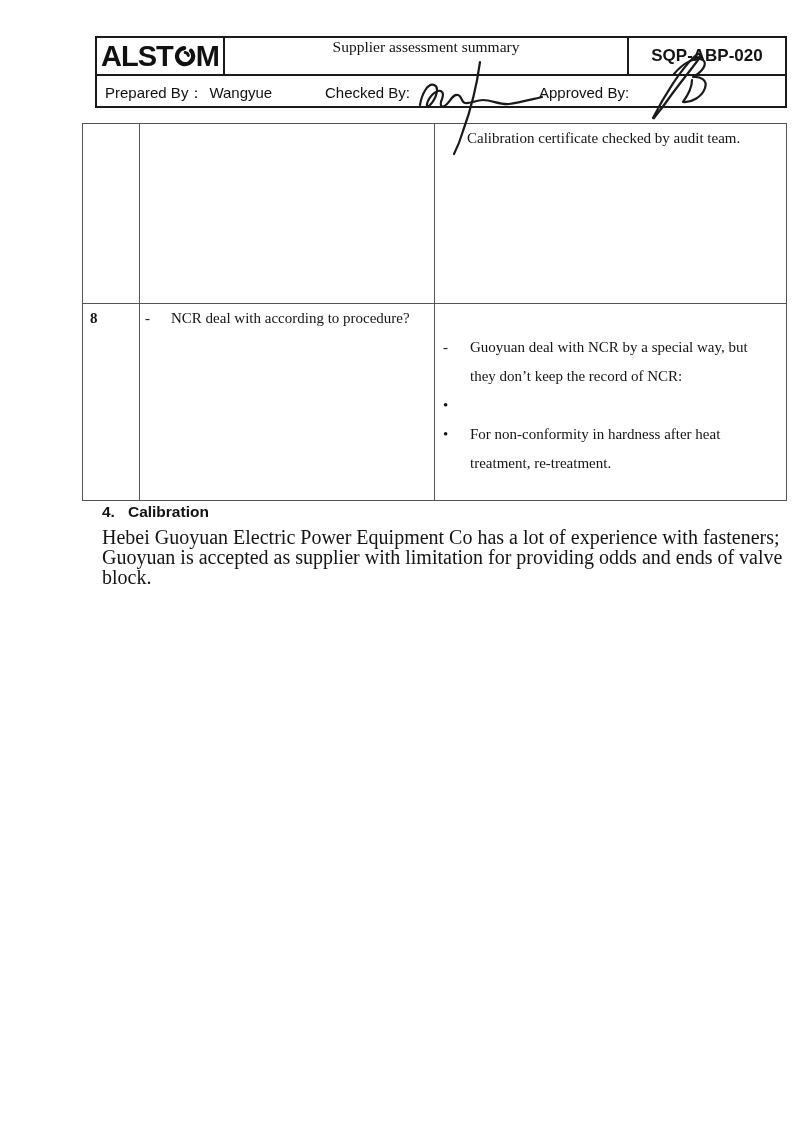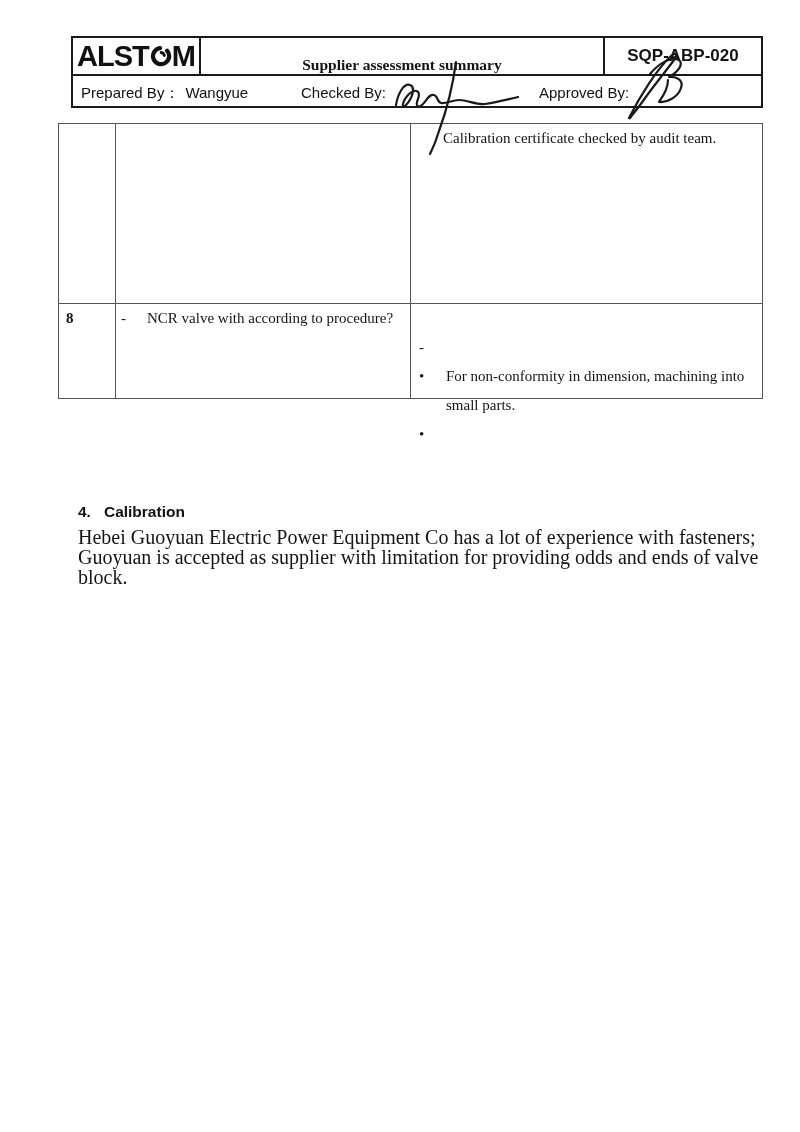--- a/index.html
+++ b/index.html
@@ -1,44 +1,44 @@
 <!DOCTYPE html>
 <html><head>
 <meta charset="utf-8">
 <style>
   * { margin:0; padding:0; box-sizing:border-box; }
   html,body { width:800px; height:1132px; }
   body { background:#ffffff; position:relative; overflow:hidden;
          font-family:"Liberation Serif", serif; color:#141414; }
-  .page { position:absolute; inset:0; background:#fff; }
+  .page { position:absolute; inset:0; background:#fff;margin-left:24px; }
 
   
   .hdr { position:absolute; left:71px; top:36px; width:692px; height:72px;
          border:2px solid #1a1a1a; display:flex; flex-direction:column; background:#fff; }
   .hdr-row1 { height:38px; border-bottom:2px solid #1a1a1a; display:flex; }
   .logo-cell { width:128px; border-right:2px solid #1a1a1a; display:flex;
                align-items:center; justify-content:center; }
   .logo-wrap { display:flex; align-items:center; font-family:"Liberation Sans", sans-serif;
                font-weight:800; font-size:29px; letter-spacing:-1px; color:#111; line-height:1; }
   .logo-o { width:22px; height:22px; margin:0 0 0 1px; }
-  .title-cell { flex:1; display:flex; align-items:flex-end; justify-content:center;
-                font-family:"Liberation Serif", serif; font-weight:bold; font-size:15.5px; }
+  .title-cell { flex:1; display:flex; align-items:flex-start; justify-content:center;
+                font-family:"Liberation Serif", serif; font-weight:normal; font-size:15.5px; }
   .code-cell { width:158px; border-left:2px solid #1a1a1a; display:flex; align-items:center;
                justify-content:center; font-family:"Liberation Sans", sans-serif;
                font-weight:bold; font-size:17px; }
   .hdr-row2 { flex:1; position:relative; font-family:"Liberation Sans", sans-serif;
               font-size:15px; color:#111; }
   .sig-slot { position:absolute; top:8px; line-height:17px; white-space:nowrap; }
   .slot-prepared { left:8px; }
   .slot-checked  { left:228px; }
-  .slot-approved { left:466px;text-align:right; }
+  .slot-approved { left:442px;text-align:right; }
   .sig-val { margin-left:6px; }
 
   
-  .maintable { position:absolute; left:58px; top:123px; width:705px; height:276px;
+  .maintable { position:absolute; left:58px; top:123px; width:705px; height:378px;
                border:1px solid #555; }
   .vline { position:absolute; top:0; bottom:0; width:1px; background:#555; }
   .v1 { left:56px; } .v2 { left:351px; }
   .hline { position:absolute; left:0; right:0; height:1px; background:#555; top:179px; }
 
   .cell-text { position:absolute; font-size:15px; line-height:29px; }
   .carry-comment { left:384px; top:0; width:332px; }
   .row8-num { left:7px; top:180px; width:44px; font-weight:bold; }
   .row8-q { left:62px; top:180px; width:288px; }
   .row8-q .q-title { font-weight:bold; }
@@ -108,34 +108,35 @@
       <span>Calibration certificate checked by audit team.</span>
     </div>
 
     <div class="cell-text row8-num">
       <span>8</span>
     </div>
 
     <div class="cell-text row8-q">
       <div class="q-line">
         <span class="mk">-</span>
-        <span class="qt">NCR valve with according to procedure?</span>
+        <span class="qt">NCR deal with according to procedure?</span>
       </div>
     </div>
 
     <div class="cell-text row8-a">
       <div class="a-item">
         <span class="mk">-</span>
+        <span class="it">Guoyuan deal with NCR by a special way, but they don’t keep the record of NCR:</span>
       </div>
       <div class="a-item">
         <span class="mk">•</span>
-        <span class="it">For non-conformity in dimension, machining into small parts.</span>
       </div>
       <div class="a-item">
         <span class="mk">•</span>
+        <span class="it">For non-conformity in hardness after heat treatment, re-treatment.</span>
       </div>
     </div>
   </div>
 
   <div class="concl-h">
     <span class="num">4.</span>
     <span>Calibration</span>
   </div>
   <div class="concl-p">Hebei Guoyuan Electric Power Equipment Co has a lot of experience with fasteners; Guoyuan is accepted as supplier with limitation for providing odds and ends of valve block.</div>
 

